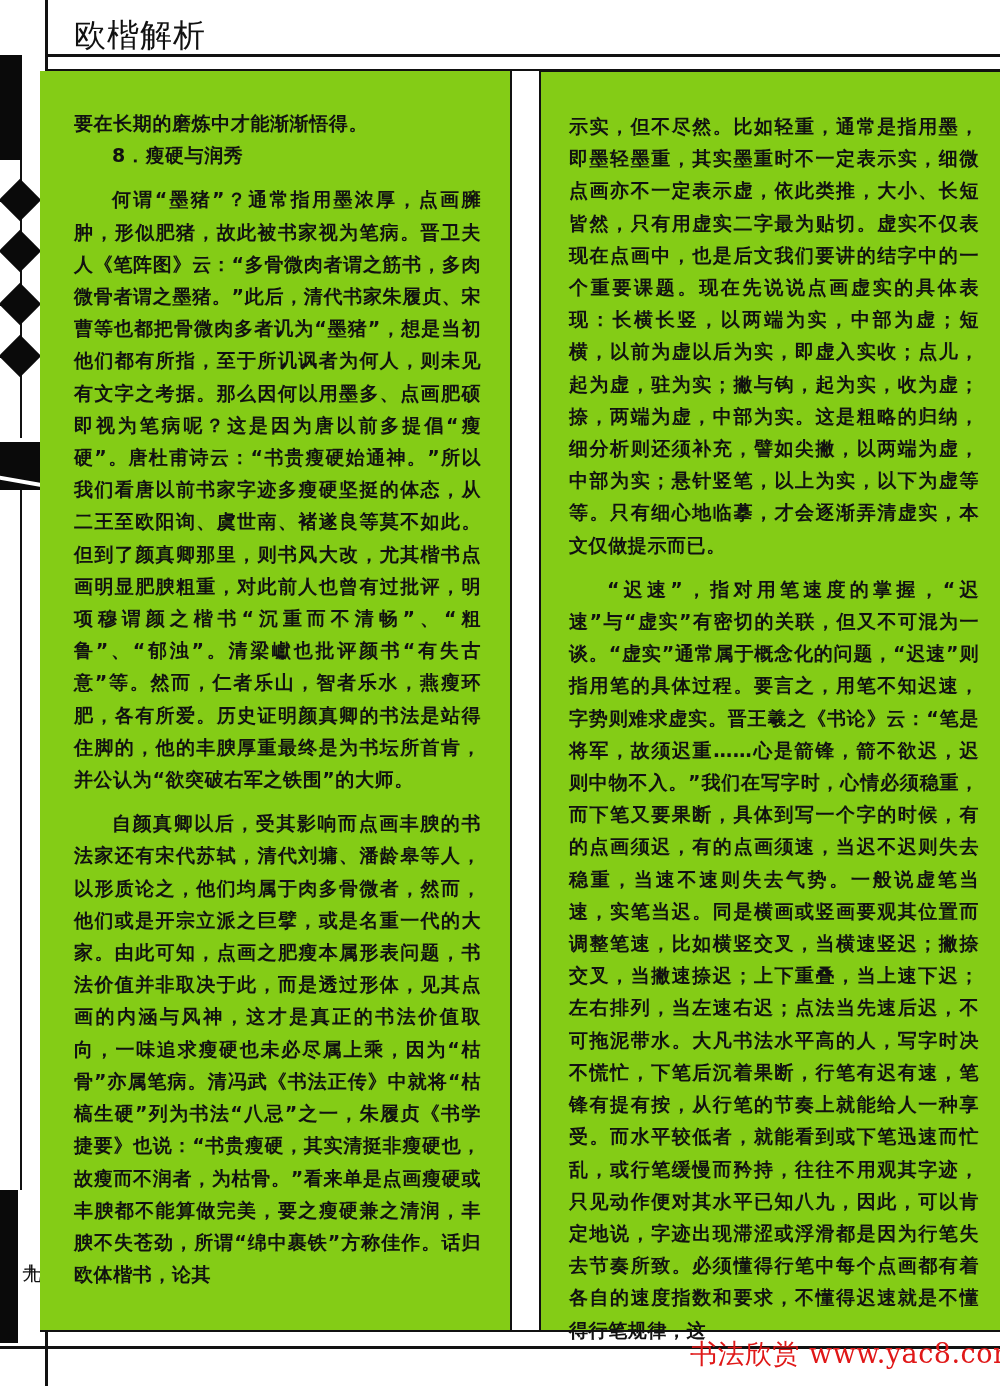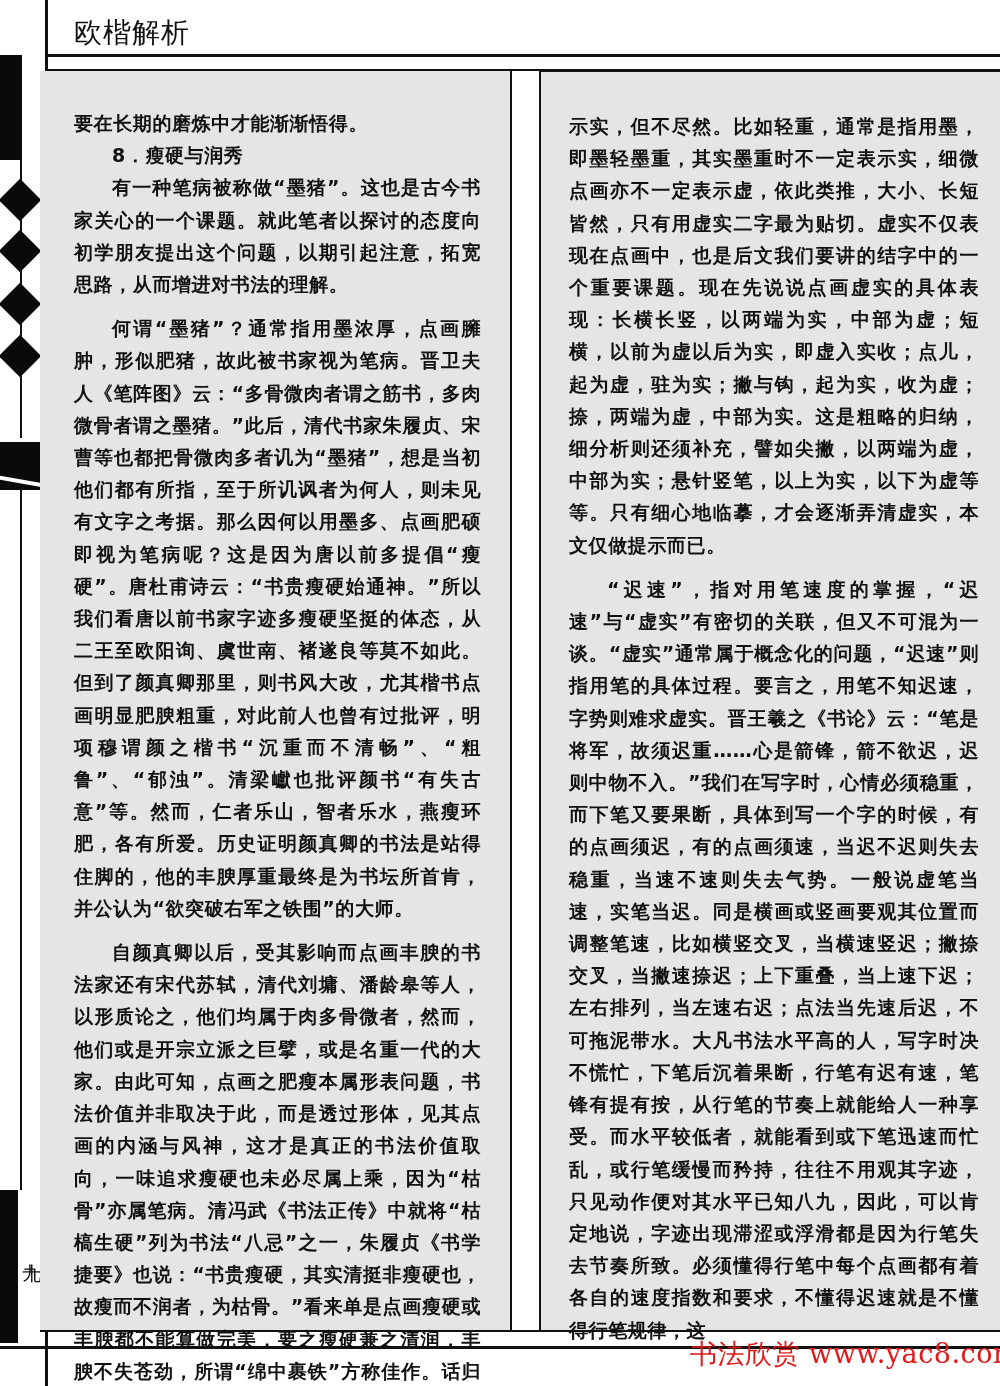--- a/index.html
+++ b/index.html
@@ -24,21 +24,21 @@
     .spine {
       position: absolute;
       left: 45px; top: 0;
       width: 3px; height: 1386px;
       background: #111;
     }
     
     .header-title {
       position: absolute;
       left: 74px; top: 14px;
-      font-size: 28px;
+      font-size: 32px;
       letter-spacing: 1px;
       font-weight: normal;
       color: #111;
     }
     .rule {
       position: absolute;
       left: 46px; right: 0;
       background: #111;
     }
     .rule.top1 { top: 54px; height: 3px; }
@@ -105,21 +105,21 @@
       color: #111;
     }
 
     
     .column {
       position: absolute;
       top: 71px;
       border: 2px solid #111;
       border-top: none;
       box-sizing: border-box;
-      background: #e5e5e5;
+      background: #84cc16;
     }
     .column.left {
       left: 40px;
       width: 472px;
       height: 1261px;
       border-left: none;
       border-top: none;
     }
     .column.right {
       left: 539px;
@@ -186,21 +186,20 @@
   <div class="side-band"></div>
   <div class="side-band-slash"></div>
   <div class="side-thin-line2"></div>
   <div class="side-block-bottom"></div>
   <div class="page-number">十九</div>
 
   <div class="column left">
     <div class="col-text">
       <p class="noindent">要在长期的磨炼中才能渐渐悟得。</p>
       <p>8．瘦硬与润秀</p>
-      <p>有一种笔病被称做“墨猪”。这也是古今书家关心的一个课题。就此笔者以探讨的态度向初学朋友提出这个问题，以期引起注意，拓宽思路，从而增进对书法的理解。</p>
       <div class="gap"></div>
       <p>何谓“墨猪”？通常指用墨浓厚，点画臃肿，形似肥猪，故此被书家视为笔病。晋卫夫人《笔阵图》云：“多骨微肉者谓之筋书，多肉微骨者谓之墨猪。”此后，清代书家朱履贞、宋曹等也都把骨微肉多者讥为“墨猪”，想是当初他们都有所指，至于所讥讽者为何人，则未见有文字之考据。那么因何以用墨多、点画肥硕即视为笔病呢？这是因为唐以前多提倡“瘦硬”。唐杜甫诗云：“书贵瘦硬始通神。”所以我们看唐以前书家字迹多瘦硬坚挺的体态，从二王至欧阳询、虞世南、褚遂良等莫不如此。但到了颜真卿那里，则书风大改，尤其楷书点画明显肥腴粗重，对此前人也曾有过批评，明项穆谓颜之楷书“沉重而不清畅”、“粗鲁”、“郁浊”。清梁巘也批评颜书“有失古意”等。然而，仁者乐山，智者乐水，燕瘦环肥，各有所爱。历史证明颜真卿的书法是站得住脚的，他的丰腴厚重最终是为书坛所首肯，并公认为“欲突破右军之铁围”的大师。</p>
       <div class="gap"></div>
       <p>自颜真卿以后，受其影响而点画丰腴的书法家还有宋代苏轼，清代刘墉、潘龄皋等人，以形质论之，他们均属于肉多骨微者，然而，他们或是开宗立派之巨擘，或是名重一代的大家。由此可知，点画之肥瘦本属形表问题，书法价值并非取决于此，而是透过形体，见其点画的内涵与风神，这才是真正的书法价值取向，一味追求瘦硬也未必尽属上乘，因为“枯骨”亦属笔病。清冯武《书法正传》中就将“枯槁生硬”列为书法“八忌”之一，朱履贞《书学捷要》也说：“书贵瘦硬，其实清挺非瘦硬也，故瘦而不润者，为枯骨。”看来单是点画瘦硬或丰腴都不能算做完美，要之瘦硬兼之清润，丰腴不失苍劲，所谓“绵中裹铁”方称佳作。话归欧体楷书，论其</p>
     </div>
   </div>
 
   <div class="column right">
     <div class="col-text">
       <p class="noindent">示实，但不尽然。比如轻重，通常是指用墨，即墨轻墨重，其实墨重时不一定表示实，细微点画亦不一定表示虚，依此类推，大小、长短皆然，只有用虚实二字最为贴切。虚实不仅表现在点画中，也是后文我们要讲的结字中的一个重要课题。现在先说说点画虚实的具体表现：长横长竖，以两端为实，中部为虚；短横，以前为虚以后为实，即虚入实收；点儿，起为虚，驻为实；撇与钩，起为实，收为虚；捺，两端为虚，中部为实。这是粗略的归纳，细分析则还须补充，譬如尖撇，以两端为虚，中部为实；悬针竖笔，以上为实，以下为虚等等。只有细心地临摹，才会逐渐弄清虚实，本文仅做提示而已。</p>

